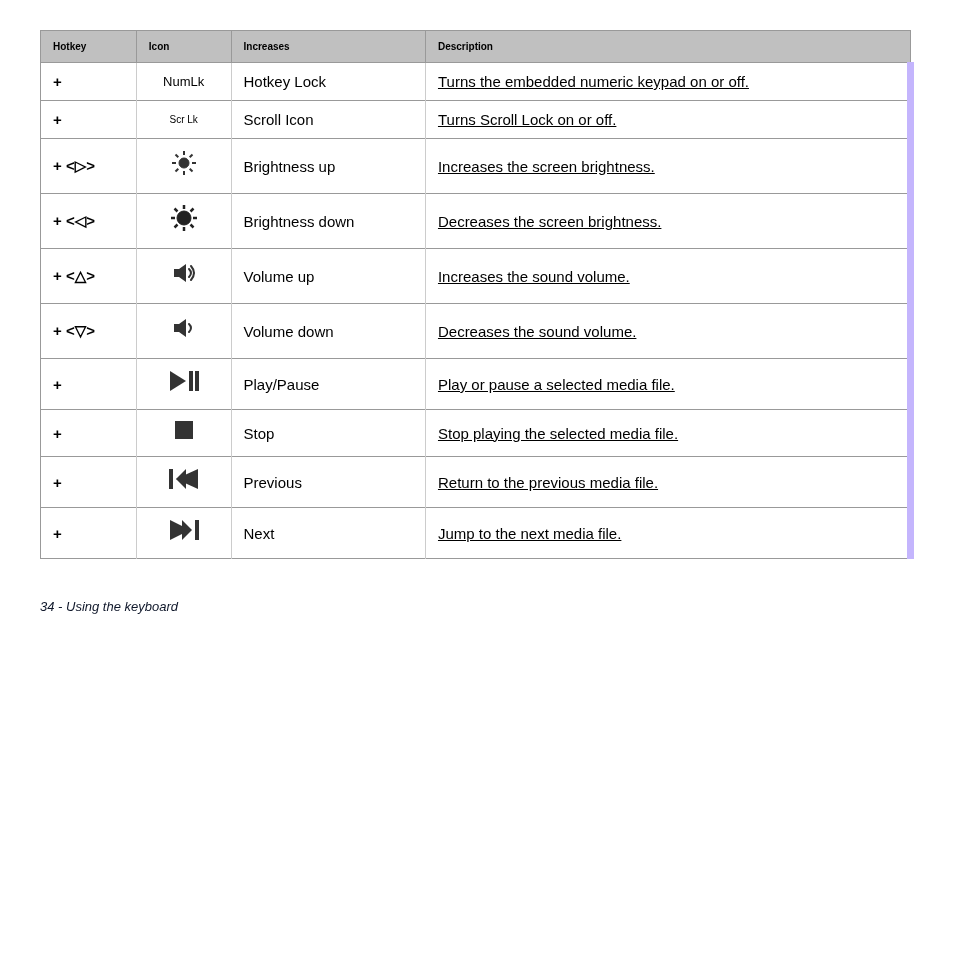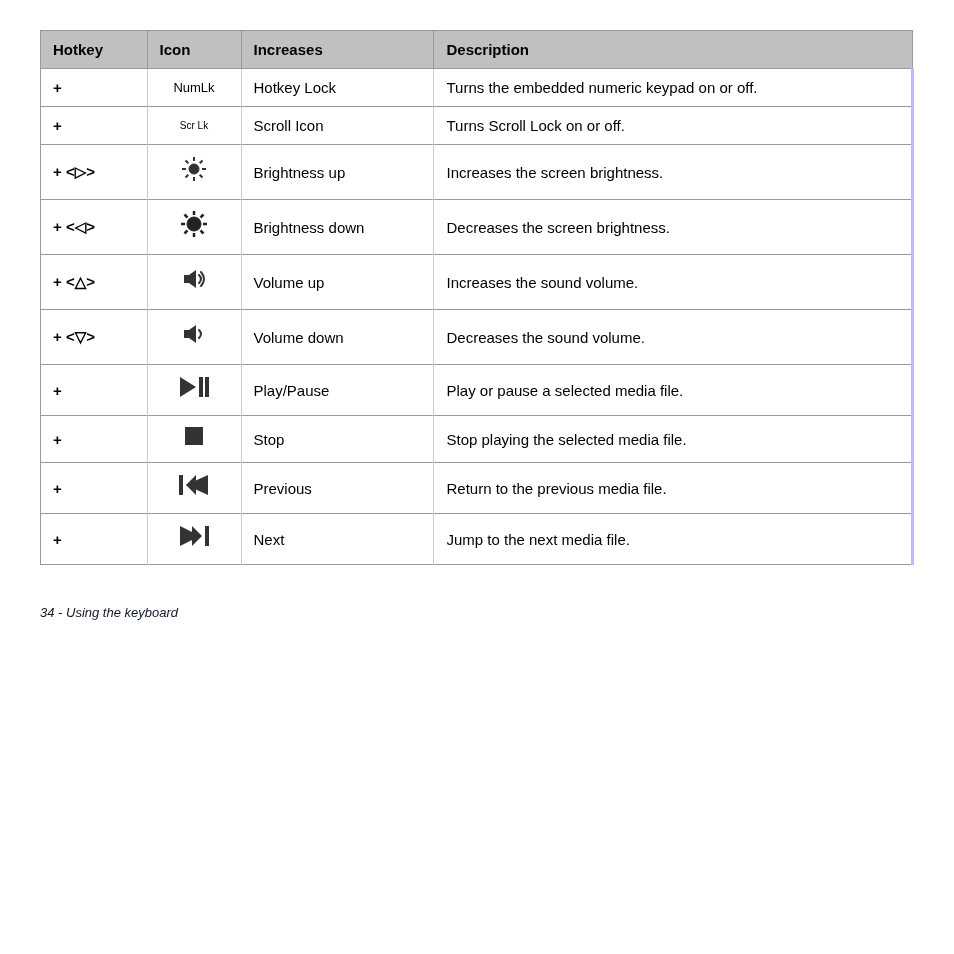--- a/index.html
+++ b/index.html
@@ -17,37 +17,38 @@
       border-collapse: collapse;
       margin-bottom: 40px;
     }
     thead tr {
       background: #c0c0c0;
     }
     thead th {
       padding: 10px 12px;
       text-align: left;
       font-weight: bold;
-      font-size: 15px;
+      font-size: 10px;
       border: 1px solid #999;
     }
     tbody tr {
       border-bottom: 1px solid #999;
     }
     tbody td {
       padding: 10px 12px;
       vertical-align: middle;
       border-left: 1px solid #ccc;
       border-right: 1px solid #ccc;
     }
     tbody td:first-child {
       border-left: 1px solid #999;
     }
     tbody td:last-child {
-      border-right: 3px solid #c4b5fd;
+      border-right: 7px solid #c4b5fd;
+      text-decoration: underline;
     }
     .hotkey {
       font-weight: bold;
       font-size: 15px;
       white-space: nowrap;
     }
     .icon-cell {
       font-size: 22px;
       text-align: center;
       white-space: nowrap;

